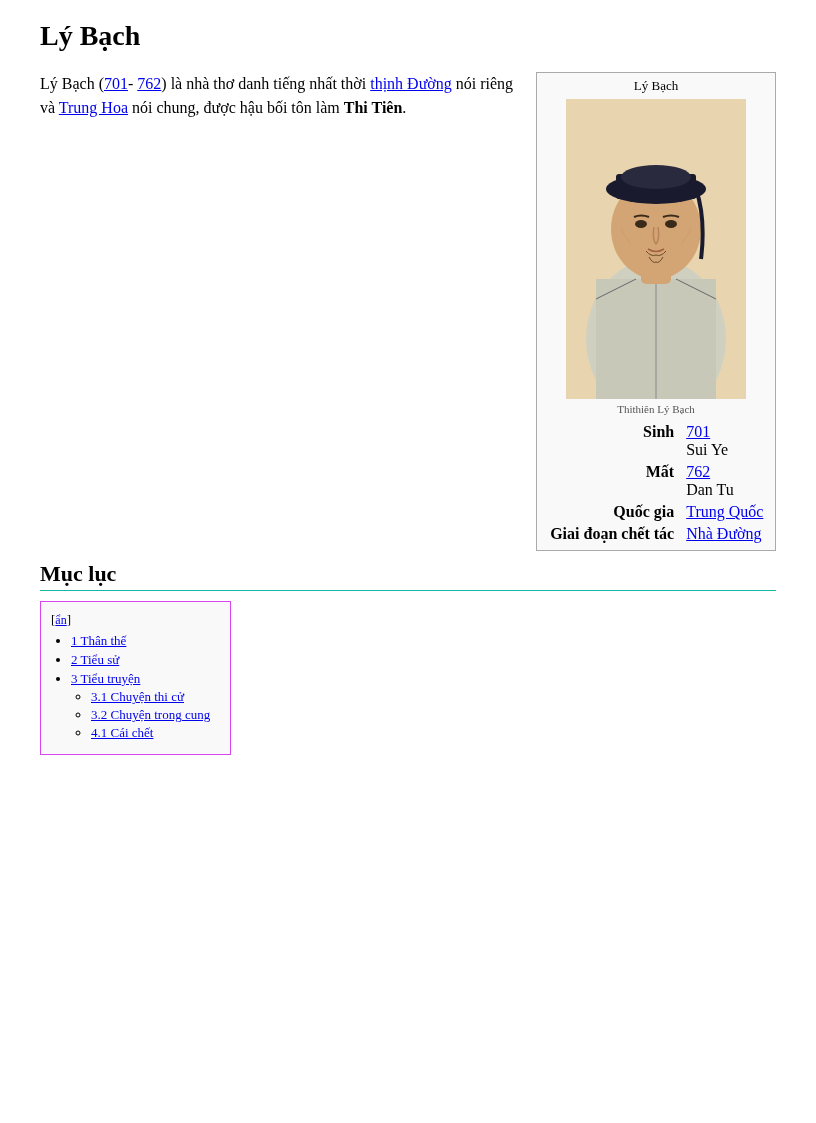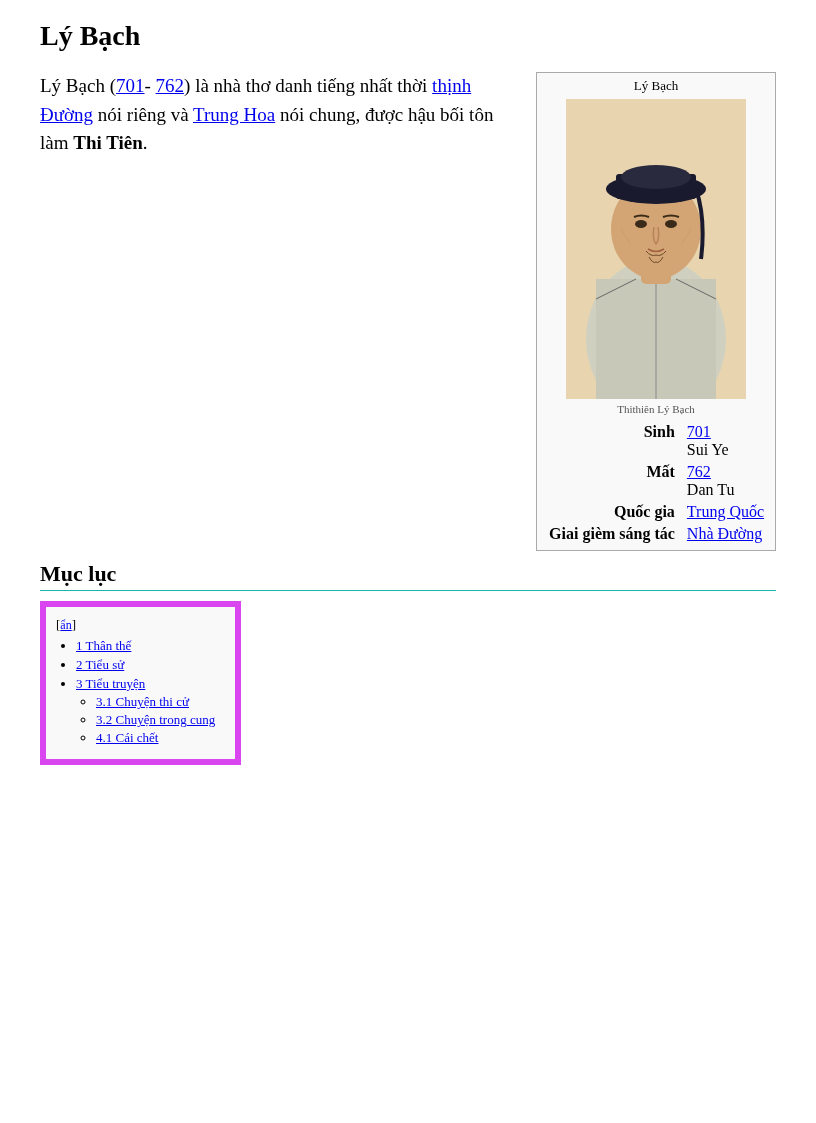--- a/index.html
+++ b/index.html
@@ -69,36 +69,36 @@
       font-weight: bold;
       white-space: nowrap;
       text-align: right;
       padding-right: 8px;
     }
     a {
       color: #00e;
       text-decoration: underline;
     }
     .intro-text {
-      font-size: 19px;
+      font-size: 16px;
       line-height: 1.5;
       clear: none;
     }
     .section-title {
       font-size: 22px;
       font-weight: bold;
       border-bottom: 1px solid #14b8a6;
       padding-bottom: 3px;
       margin-top: 20px;
       margin-bottom: 10px;
       clear: both;
     }
     .toc-container {
       background: #f9f9f9;
-      border: 6px solid #d946ef;
+      border: 1px solid #d946ef;
       display: inline-block;
       padding: 10px 20px 10px 10px;
       margin-bottom: 15px;
       font-size: 13px;
     }
     .toc-hide {
       color: #00e;
       text-decoration: underline;
       cursor: pointer;
       font-size: 12px;
@@ -192,21 +192,21 @@
           Dan Tu
         </td>
       </tr>
       <tr>
         <td>Quốc gia</td>
         <td>
           <a href="#">Trung Quốc</a>
         </td>
       </tr>
       <tr>
-        <td>Giai gièm sáng tác</td>
+        <td>Giai đoạn chết tác</td>
         <td>
           <a href="#">Nhà Đường</a>
         </td>
       </tr>
     </tbody>
       </table>
   </div>
 
   
   <p class="intro-text">

